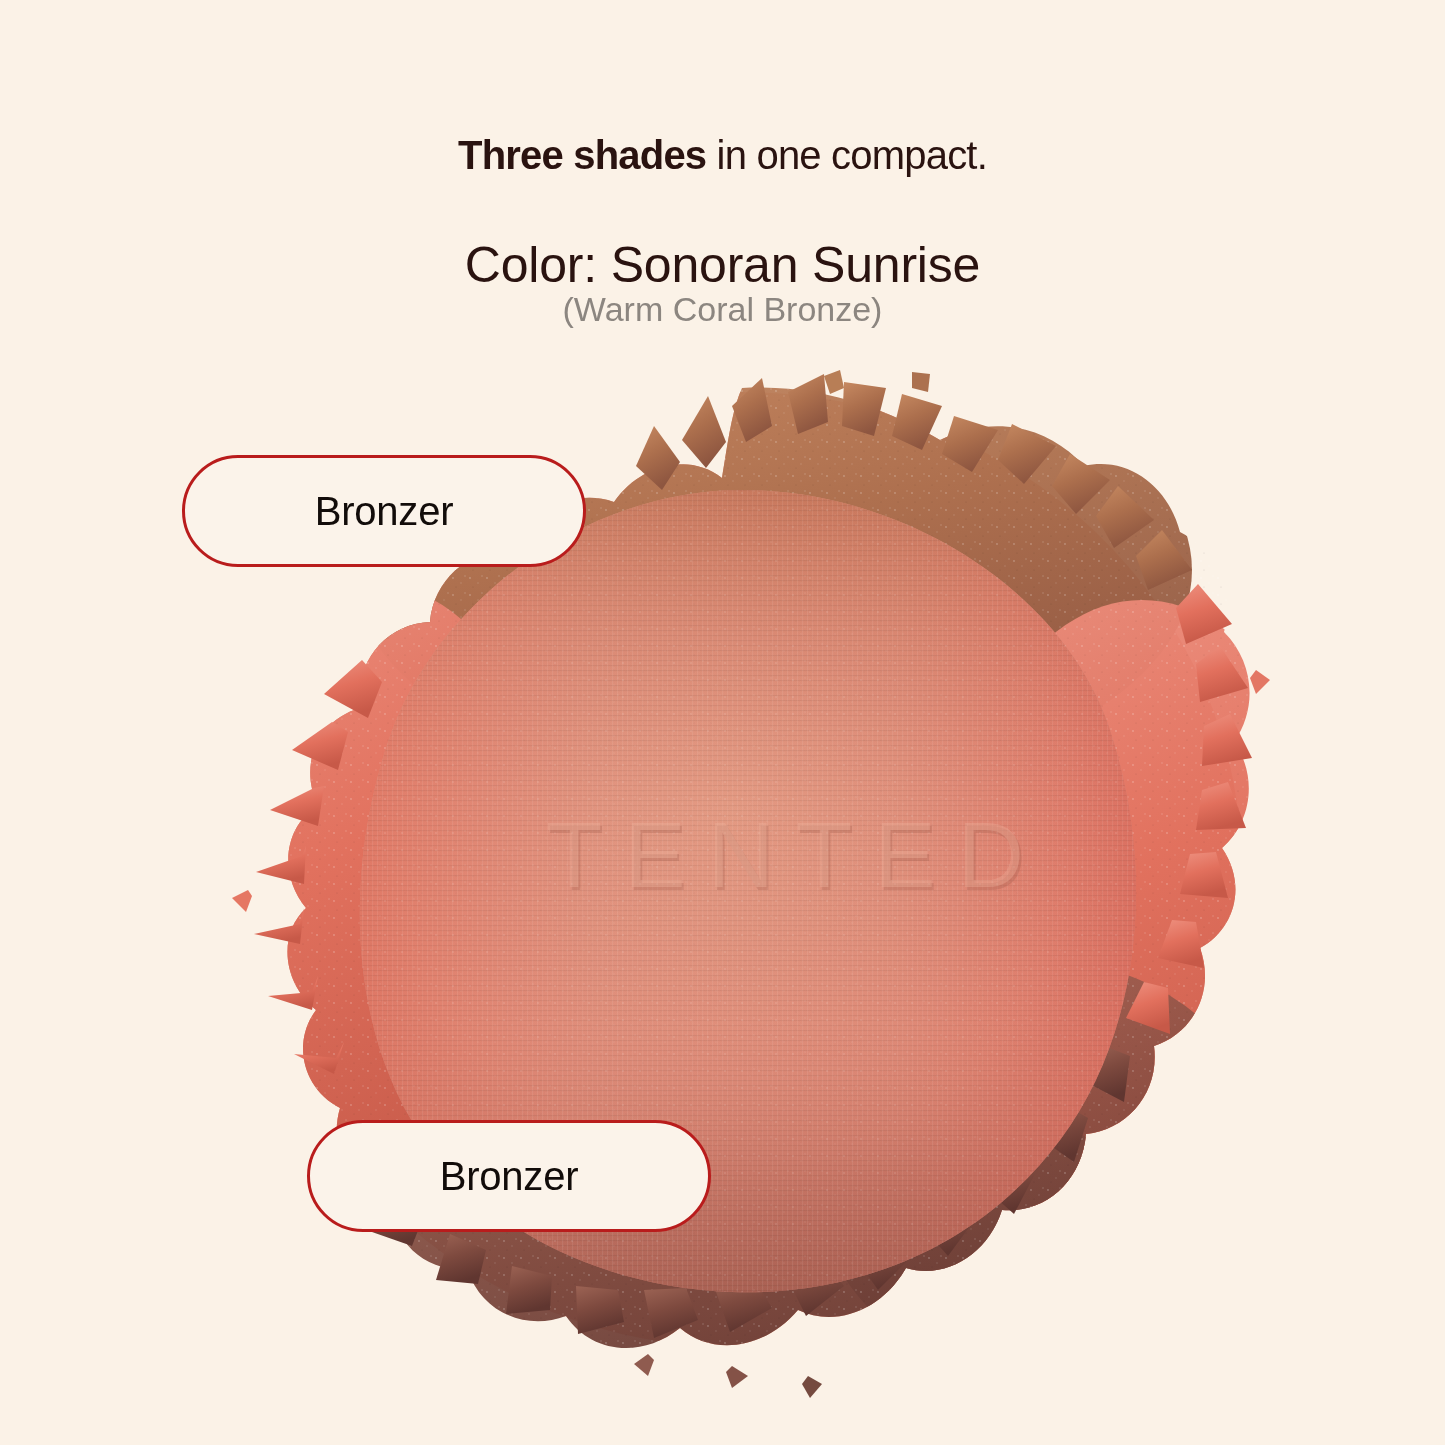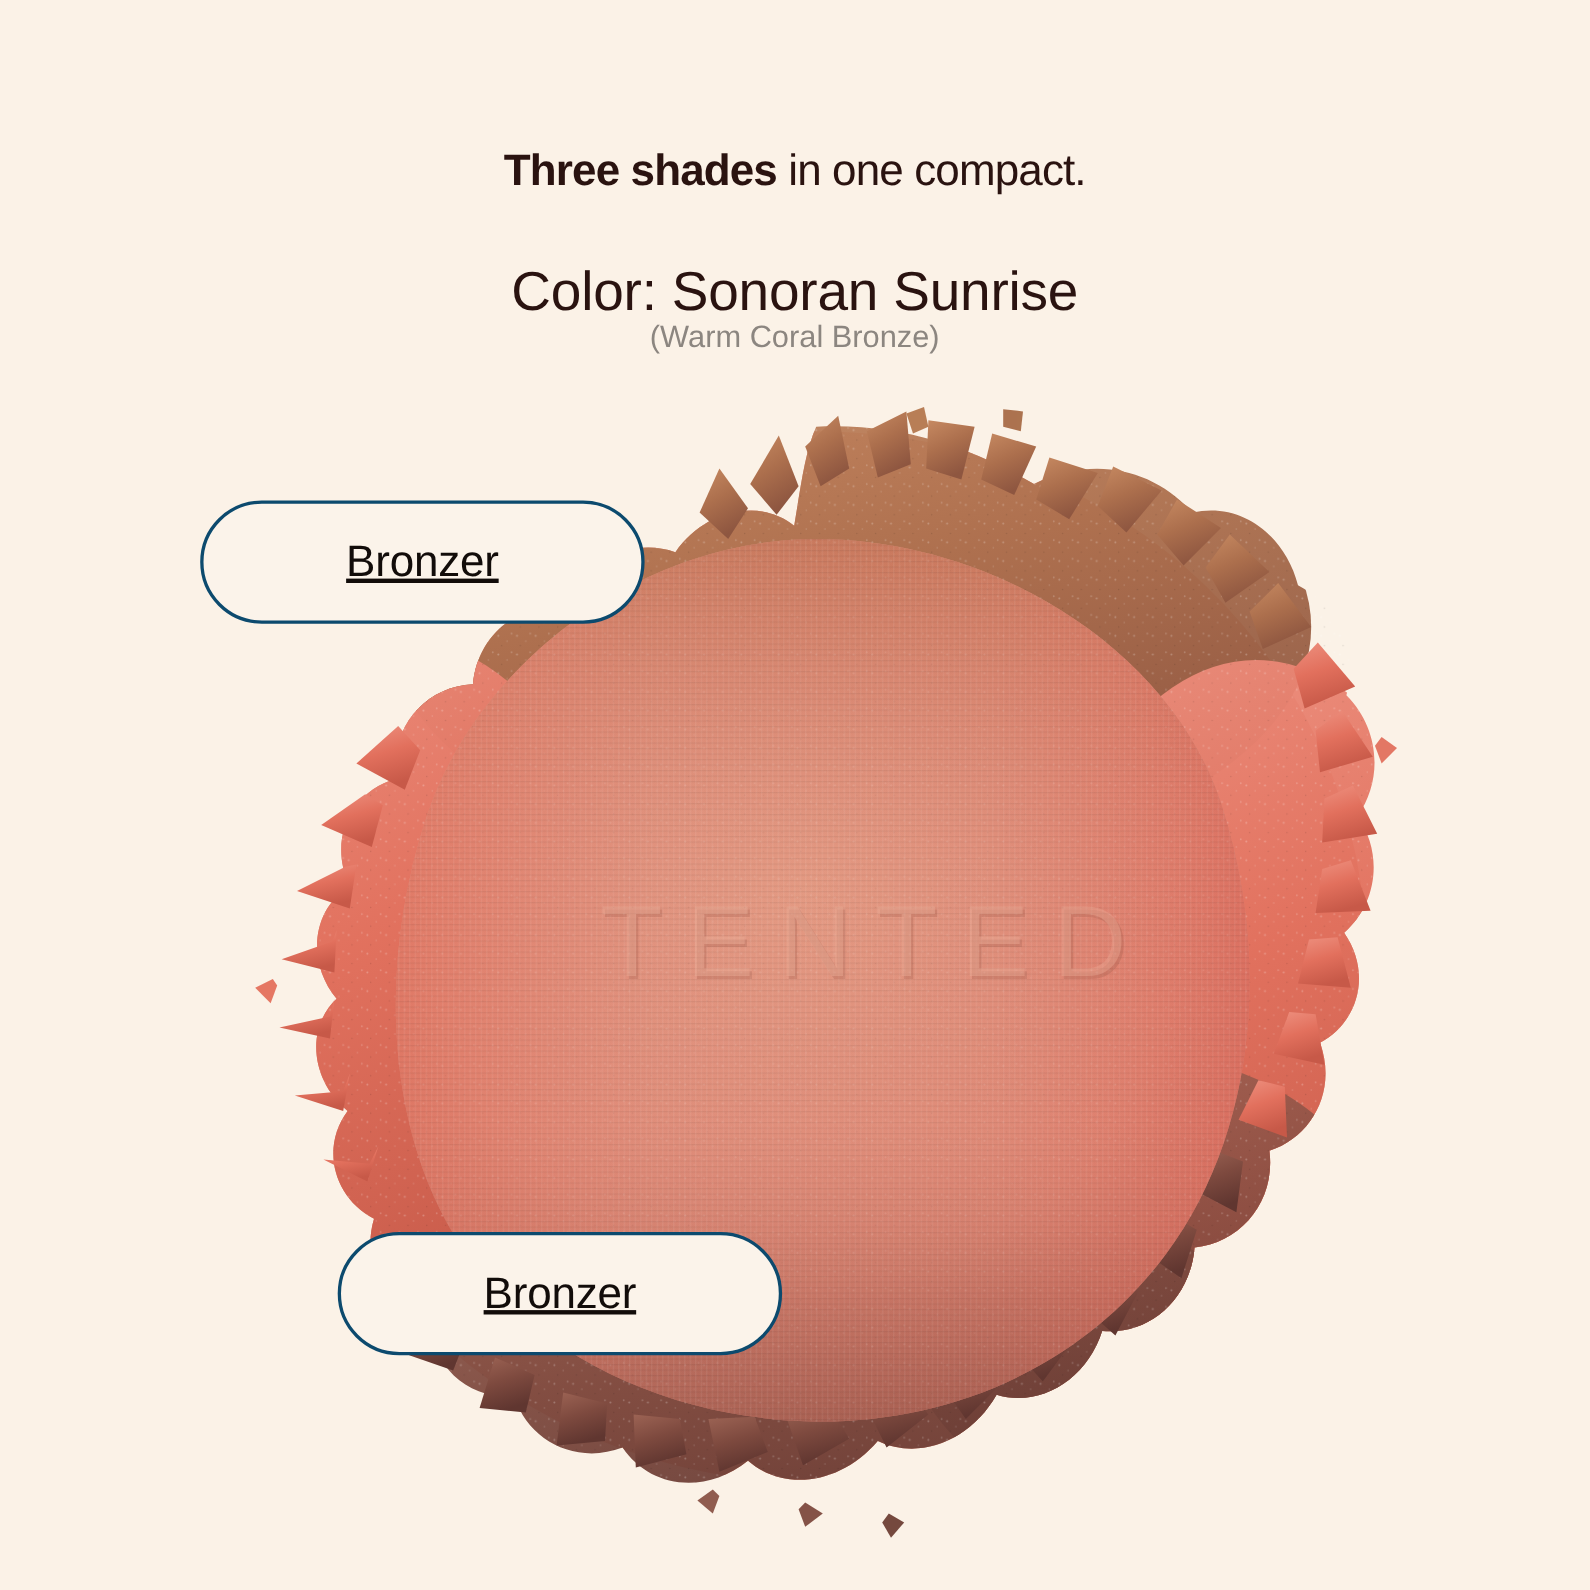--- a/index.html
+++ b/index.html
@@ -28,47 +28,46 @@
     position:absolute;left:0;right:0;top:236px;
     text-align:center;
     font-size:50px;
     font-weight:400;
     color:#2A1310;
     letter-spacing:-0.2px;
   }
   .subnote{
     position:absolute;left:0;right:0;top:290px;
     text-align:center;
-    font-size:28px;
+    font-size:34px;
     font-weight:400;
     color:#8C8680;
     letter-spacing:0px;
   }
 
   
   .powder-wrap{
     position:absolute;
     left:212px;top:370px;
     width:1060px;height:1040px;
   }
   .powder-svg{position:absolute;left:0;top:0;width:100%;height:100%;}
 
   
   .pill{
     position:absolute;
     background:#FBF3EA;
-    border:3px solid #0c4a6e;
+    border:3px solid #b91c1c;
     border-radius:999px;
     display:flex;align-items:center;justify-content:center;
     box-sizing:border-box;
     color:#120C0A;
     font-weight:400;
     letter-spacing:-0.2px;
     z-index:20;
-    text-decoration:underline;
   }
   .pill-bronzer-top{left:182px;top:455px;width:404px;height:112px;font-size:40px;}
   .pill-blush{left:972px;top:880px;width:406px;height:110px;font-size:40px;}
   .pill-bronzer-bottom{left:307px;top:1120px;width:404px;height:112px;font-size:40px;}
 </style>
 </head>
 <body style="background: rgb(251, 242, 231);">
 
 <div class="stage">
 

